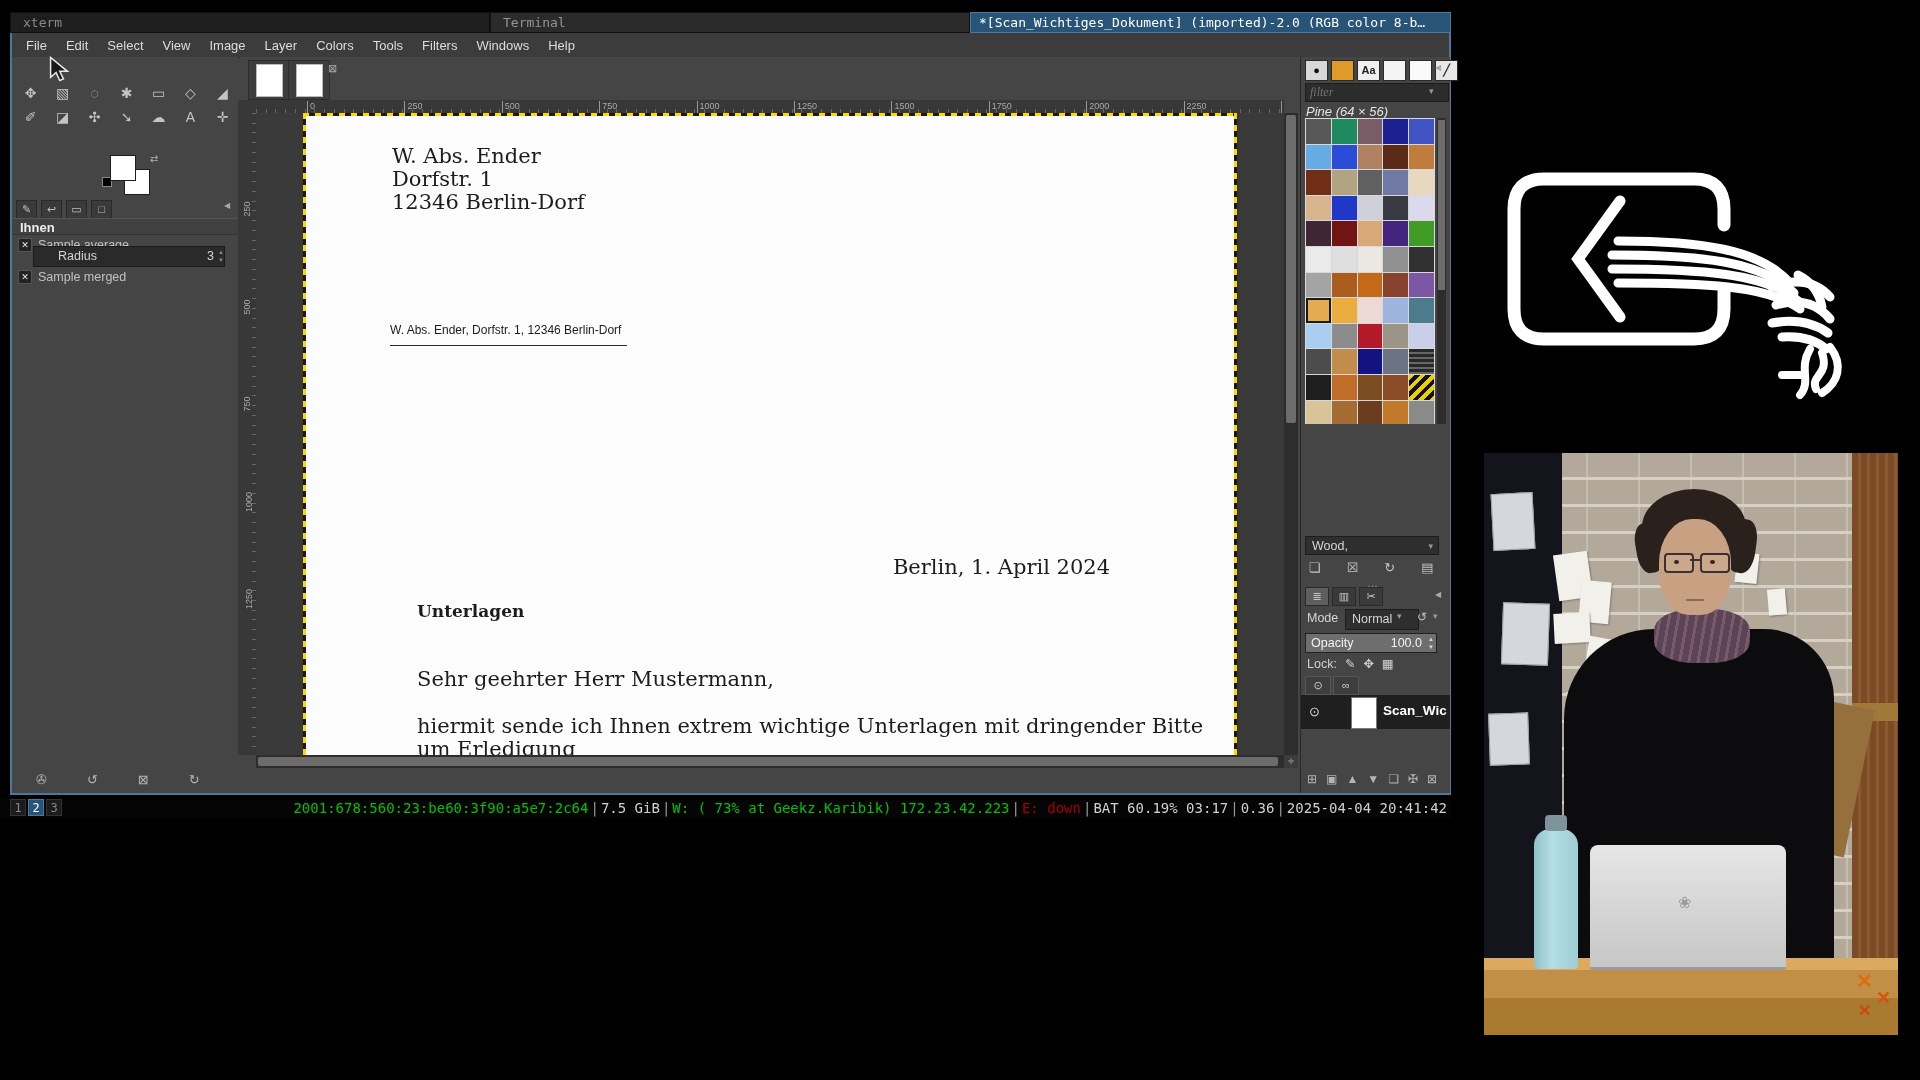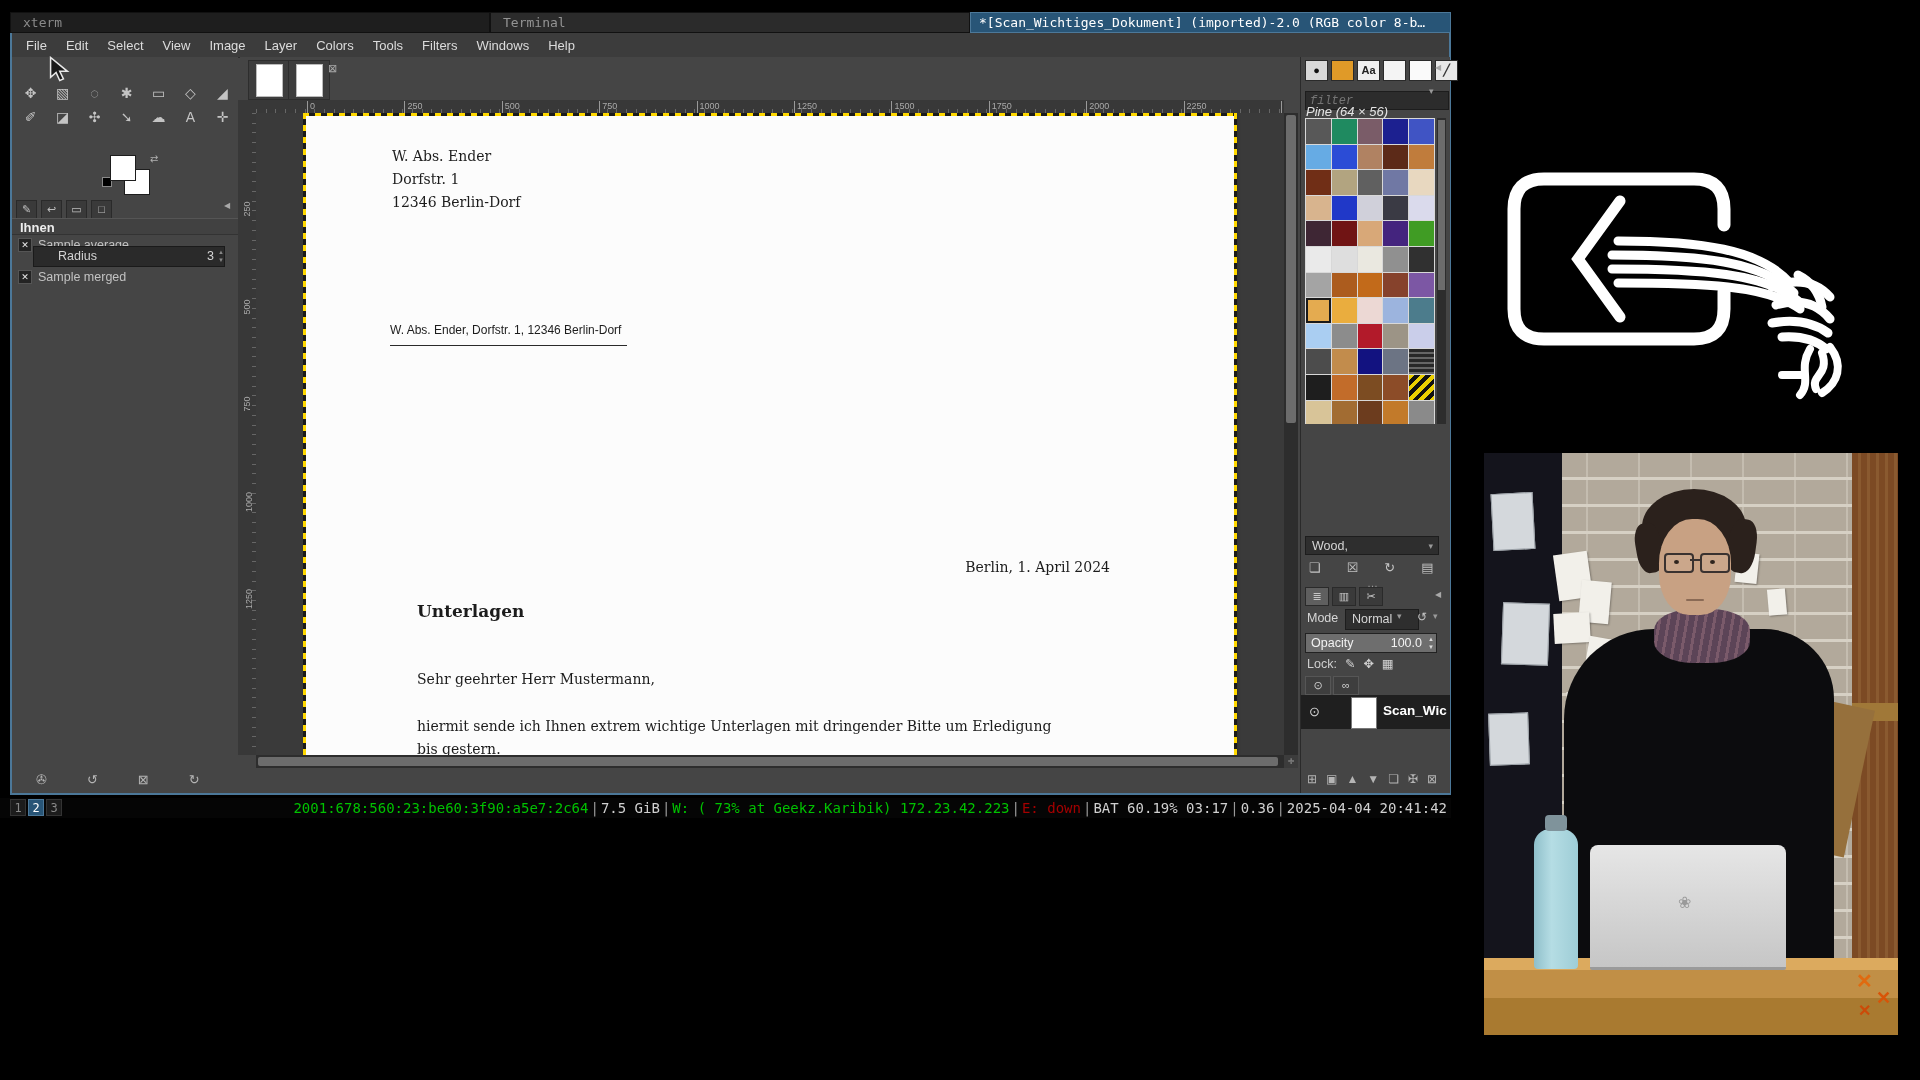--- a/index.html
+++ b/index.html
@@ -62,42 +62,42 @@
     background-image:repeating-linear-gradient(180deg,#666 0 1px,transparent 1px 9.74px);
     background-size:4px 100%;background-position:100% 0;background-repeat:no-repeat;}
   .vtick{position:absolute;left:1px;color:#aaa;font-size:9px;transform:rotate(-90deg);transform-origin:center;}
   #viewport{position:absolute;left:246px;top:80px;width:1028px;height:642px;background:#3a3a3a;overflow:hidden;}
   #page{position:absolute;left:50px;top:0;width:928px;height:644px;background:#fcfcfc;
     box-shadow:2px 2px 4px rgba(0,0,0,.45);}
   .dash-h{position:absolute;left:47px;top:0;width:934px;height:3px;
     background:repeating-linear-gradient(90deg,#ffd800 0 6px,#1a1a1a 6px 12px);}
   .dash-v{position:absolute;top:0;width:3px;height:644px;
     background:repeating-linear-gradient(180deg,#ffd800 0 6px,#1a1a1a 6px 12px);}
-  .doc{position:absolute;color:#1c1c1c;font-family:"DejaVu Serif",serif;font-size:14px;line-height:23px;}
+  .doc{position:absolute;color:#1c1c1c;font-family:"DejaVu Serif",serif;font-size:21px;line-height:23px;}
   #vscroll{position:absolute;left:1274px;top:80px;width:14px;height:642px;background:#2d2d2d;}
   #vscroll .thumb{position:absolute;left:2px;top:2px;width:10px;height:308px;background:#6c6c6c;border-radius:2px;}
   #hscroll{position:absolute;left:246px;top:722px;width:1028px;height:13px;background:#2d2d2d;}
   #hscroll .thumb{position:absolute;left:2px;top:2px;width:1020px;height:9px;background:#6c6c6c;border-radius:2px;}
   #navbtn{position:absolute;left:1274px;top:722px;width:14px;height:13px;background:#3c3c3c;
     color:#9a9a9a;font-size:8px;line-height:13px;text-align:center;}
   #statusbar{position:absolute;left:228px;top:735px;width:1062px;height:25px;background:#404040;
     border-top:1px solid #2a2a2a;color:#e2e2e2;font-size:13.5px;}
   .sb-box{position:absolute;top:4px;height:17px;background:#2e2e2e;border:1px solid #1c1c1c;
     color:#d6d6d6;font-size:12.5px;line-height:17px;padding:0 4px;}
   .chev{color:#9a9a9a;font-size:9px;}
 
   
   #rightdock{position:absolute;left:1290px;top:24px;width:149px;height:736px;background:#454545;
     border-left:1px solid #2a2a2a;}
   .rd{position:absolute;}
   .dock-tab{width:21px;height:19px;border:1px solid #2a2a2a;font-size:11px;line-height:18px;
     text-align:center;font-weight:bold;}
   #filter-input{position:absolute;left:4px;top:26px;width:134px;height:17px;background:#2c2c2c;
     border:1px solid #1d1d1d;color:#8d8d8d;font-style:italic;font-size:12px;padding:0 4px;
-    font-family:Liberation Mono, monospace;margin-top:8px;}
+    font-family:Liberation Serif, serif;}
   #pattern-label{position:absolute;left:5px;top:47px;color:#e4e4e4;font-style:italic;font-size:13px;}
   #pattern-grid{position:absolute;left:4px;top:61px;width:130px;height:306px;background:#d8d8d8;
     display:grid;grid-template-columns:repeat(5,1fr);gap:1px;padding:1px;box-sizing:border-box;overflow:hidden;}
   .pcell{width:100%;height:24.6px;}
   .pcell.sel{box-shadow:inset 0 0 0 2px #1a1a1a;}
   #grid-scroll{position:absolute;left:136px;top:61px;width:9px;height:306px;background:#2d2d2d;}
   #grid-scroll .thumb{position:absolute;left:1px;top:2px;width:7px;height:170px;background:#6c6c6c;}
   .rd-drop{position:absolute;left:4px;height:19px;background:#2e2e2e;border:1px solid #1d1d1d;
     color:#d6d6d6;font-size:12.5px;line-height:19px;padding-left:6px;}
   .glyph-row{position:absolute;display:flex;color:#c2c2c2;}

